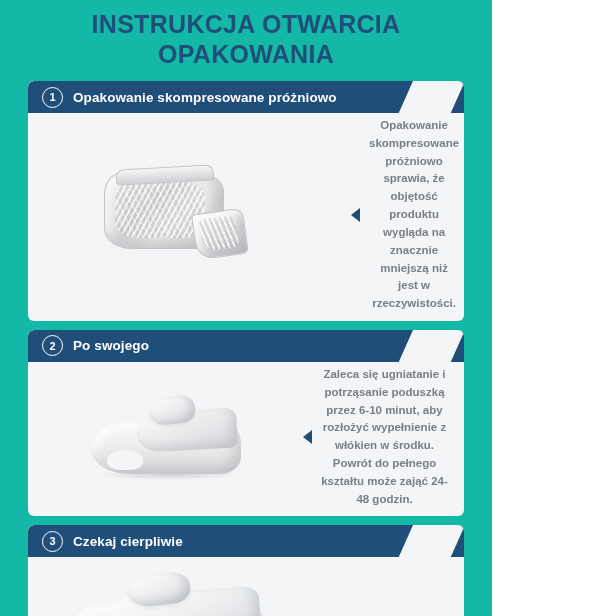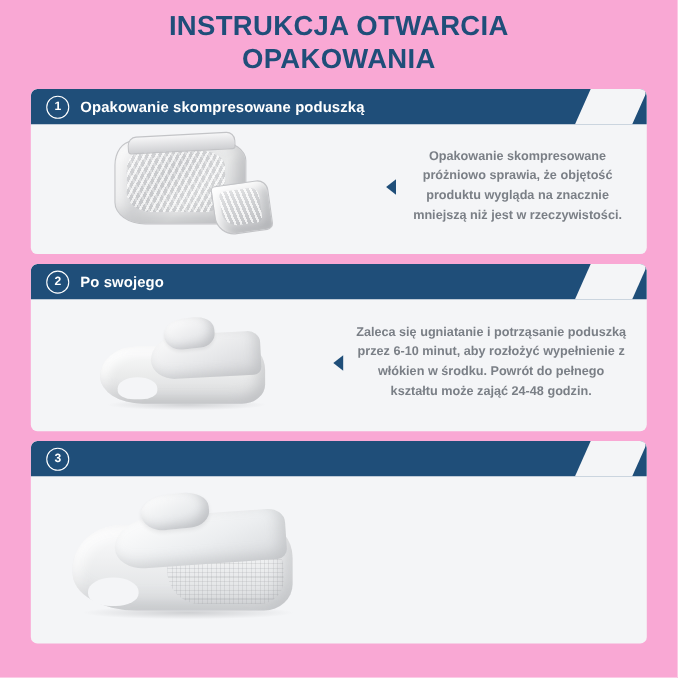--- a/index.html
+++ b/index.html
@@ -8,23 +8,23 @@
   }
   body {
     width: 616px;
     height: 616px;
     background: #ffffff;
     font-family: "Liberation Sans", sans-serif;
     overflow: hidden;
   }
   .page {
     position: relative;
-    width: 616px;
+    width: 492px;
     height: 616px;
-    background: #f9a8d4;
+    background: #14b8a6;
     box-sizing: border-box;
     padding: 0 28px;
   }
   .title {
     text-align: center;
     color: #1f4e79;
     font-weight: bold;
     font-size: 25px;
     line-height: 1.18;
     letter-spacing: 0.3px;
@@ -277,21 +277,21 @@
 <div class="page">
 
   <div class="title">INSTRUKCJA OTWARCIA
 OPAKOWANIA</div>
 
   <div class="steps">
 
     <div class="step">
       <div class="step-header">
         <div class="step-num">1</div>
-        <div class="step-title">Opakowanie skompresowane poduszką</div>
+        <div class="step-title">Opakowanie skompresowane próżniowo</div>
       </div>
       <div class="step-body body-1">
         <div class="img-cell">
           <div class="illus bag">
             <div class="bag-main"></div>
             <div class="bag-seam"></div>
             <div class="bag-fold"></div>
           </div>
         </div>
         <div class="text-cell">
@@ -319,20 +319,21 @@
         <div class="text-cell">
           <div class="arrow"></div>
           <div class="desc">Zaleca się ugniatanie i potrząsanie poduszką przez 6-10 minut, aby rozłożyć wypełnienie z włókien w środku. Powrót do pełnego kształtu może zająć 24-48 godzin.</div>
         </div>
       </div>
     </div>
 
     <div class="step">
       <div class="step-header">
         <div class="step-num">3</div>
+        <div class="step-title">Czekaj cierpliwie</div>
       </div>
       <div class="step-body body-3">
         <div class="img-cell">
           <div class="illus pillow3">
             <div class="p3-shadow"></div>
             <div class="p3-body"></div>
             <div class="p3-mesh"></div>
             <div class="p3-notch"></div>
             <div class="p3-top"></div>
             <div class="p3-head"></div>

